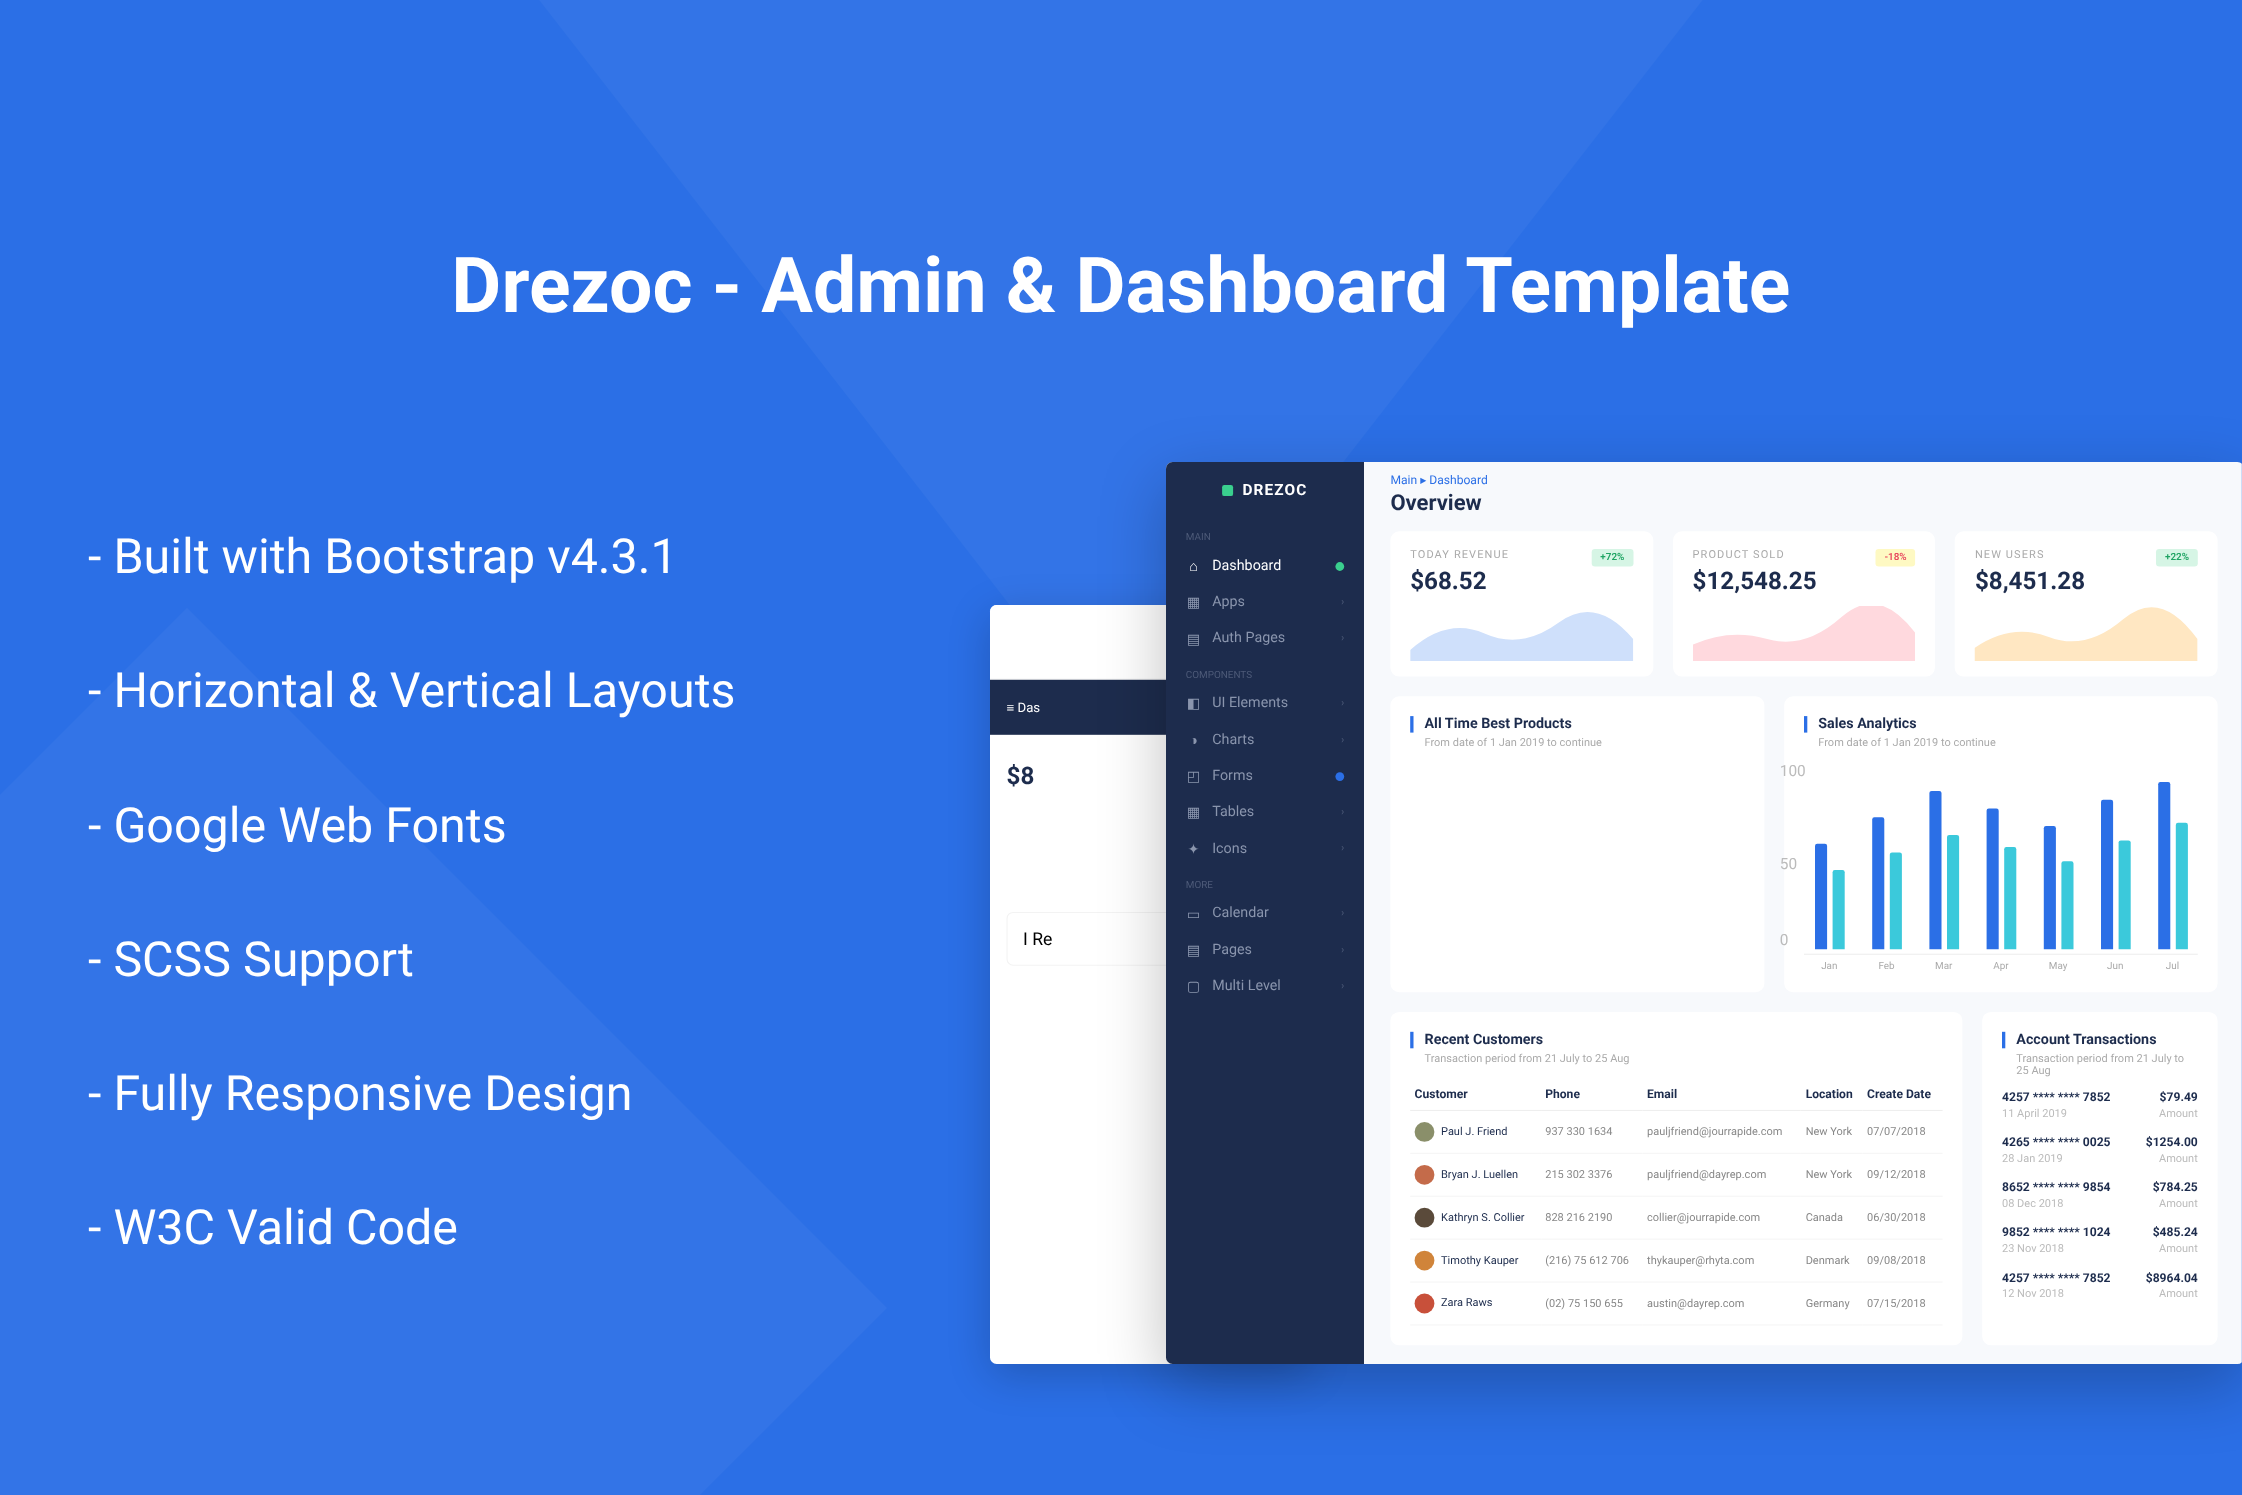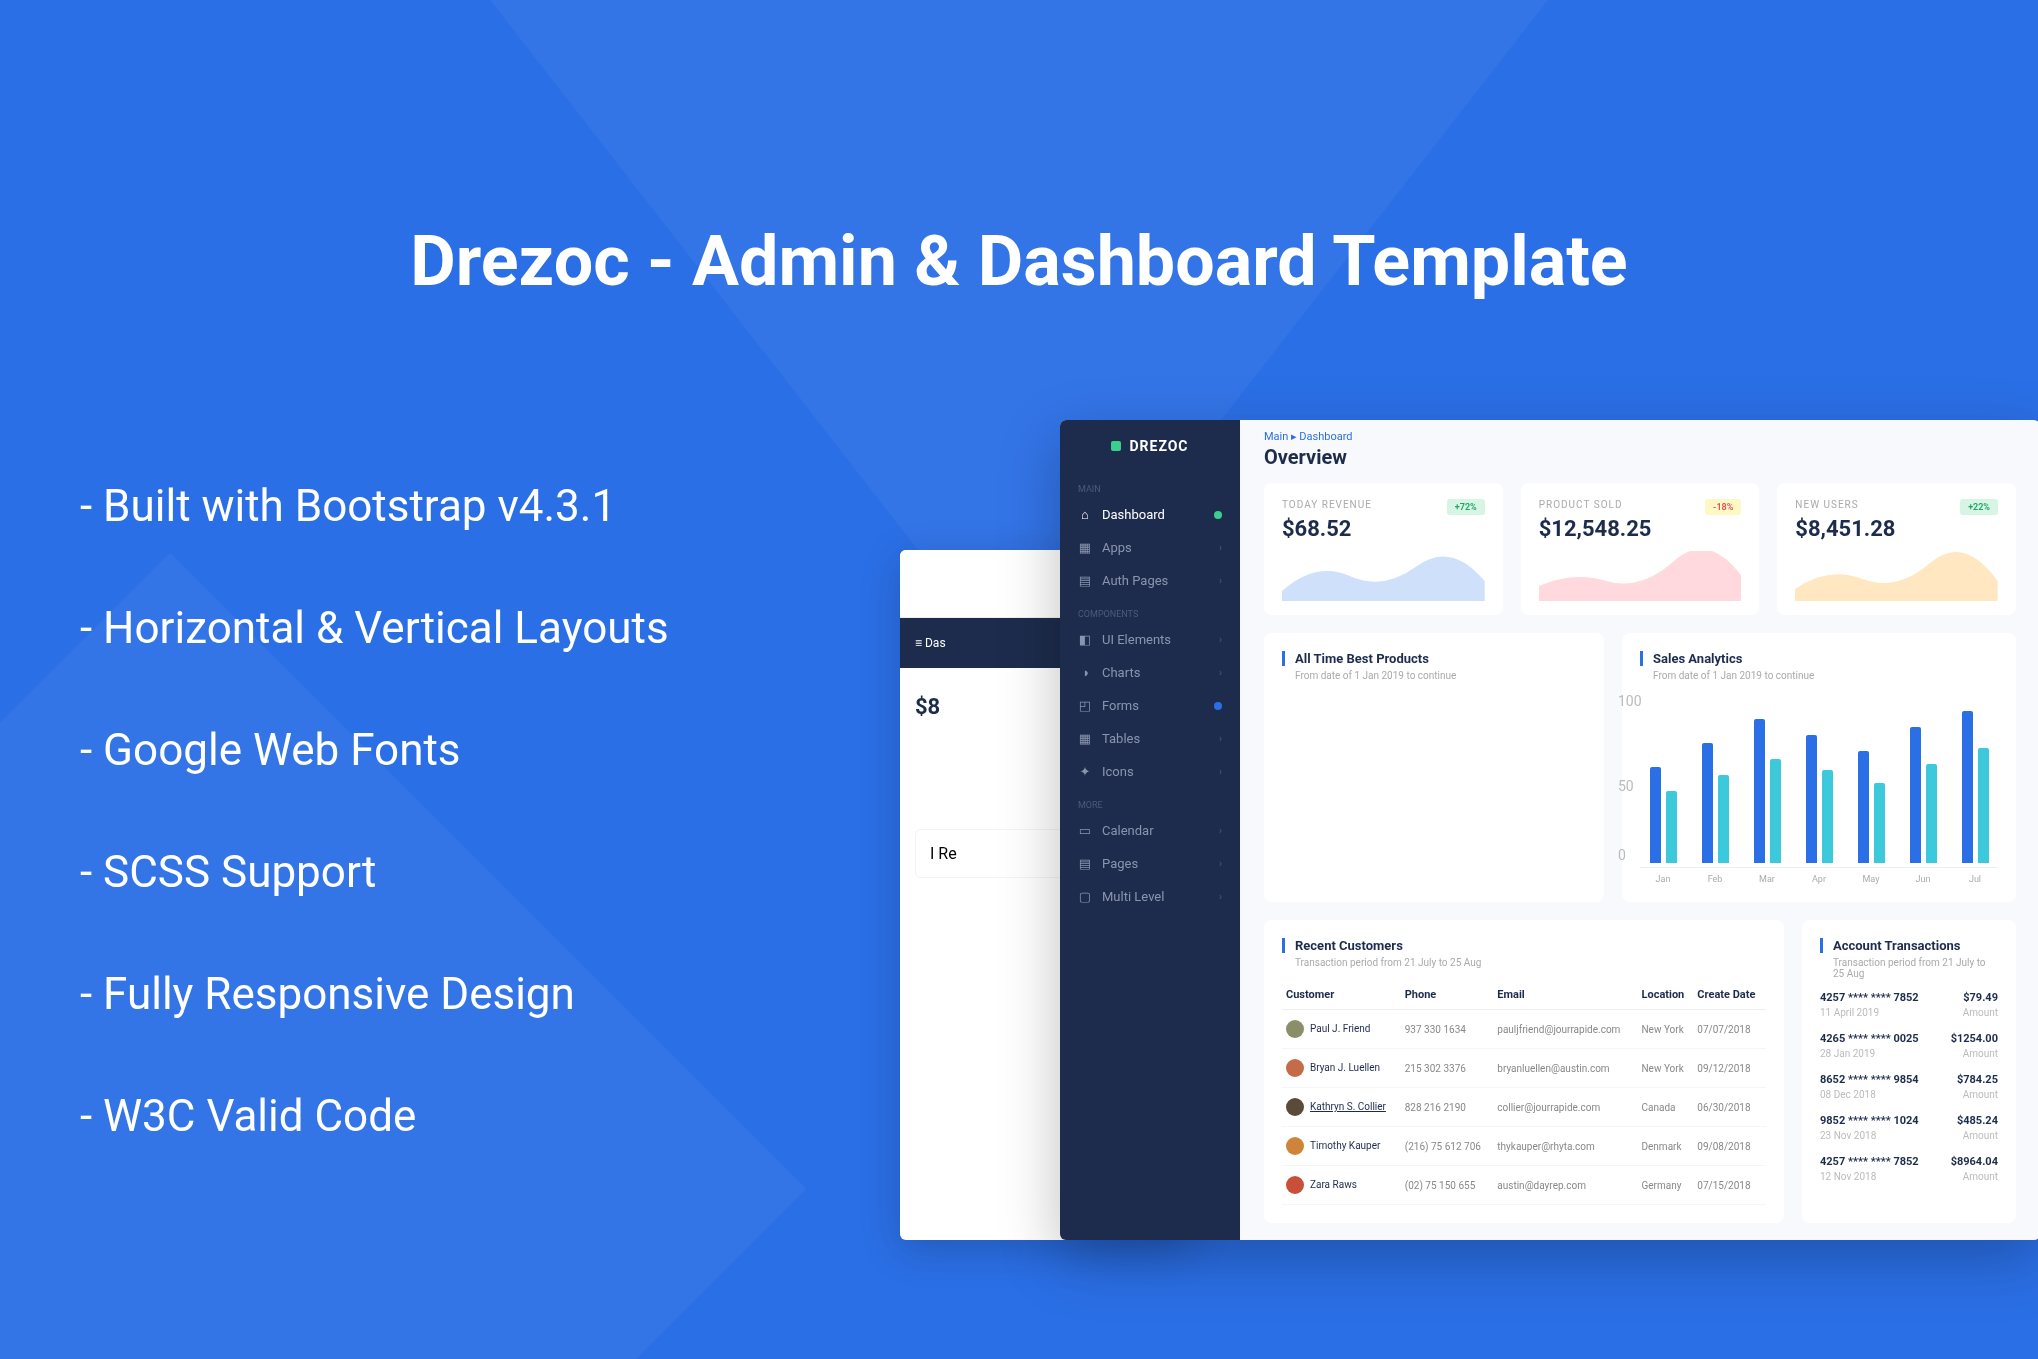--- a/index.html
+++ b/index.html
@@ -267,26 +267,26 @@
                 <tr>
                   <td><span class="avatar" style="background: rgb(138, 143, 106);"></span><span style="color: rgb(29, 44, 77);">Paul J. Friend</span></td>
                   <td>937 330 1634</td>
                   <td>pauljfriend@jourrapide.com</td>
                   <td>New York</td>
                   <td>07/07/2018</td>
                 </tr>
                 <tr>
                   <td><span class="avatar" style="background: rgb(196, 107, 74);"></span><span style="color: rgb(29, 44, 77);">Bryan J. Luellen</span></td>
                   <td>215 302 3376</td>
-                  <td>bryanluellen@austin.com</td>
+                  <td>pauljfriend@dayrep.com</td>
                   <td>New York</td>
                   <td>09/12/2018</td>
                 </tr>
                 <tr>
-                  <td><span class="avatar" style="background: rgb(90, 74, 58);"></span><span style="color: rgb(29, 44, 77); text-decoration: underline;">Kathryn S. Collier</span></td>
+                  <td><span class="avatar" style="background: rgb(90, 74, 58);"></span><span style="color: rgb(29, 44, 77);">Kathryn S. Collier</span></td>
                   <td>828 216 2190</td>
                   <td>collier@jourrapide.com</td>
                   <td>Canada</td>
                   <td>06/30/2018</td>
                 </tr>
                 <tr>
                   <td><span class="avatar" style="background: rgb(208, 132, 58);"></span><span style="color: rgb(29, 44, 77);">Timothy Kauper</span></td>
                   <td>(216) 75 612 706</td>
                   <td>thykauper@rhyta.com</td>
                   <td>Denmark</td>

